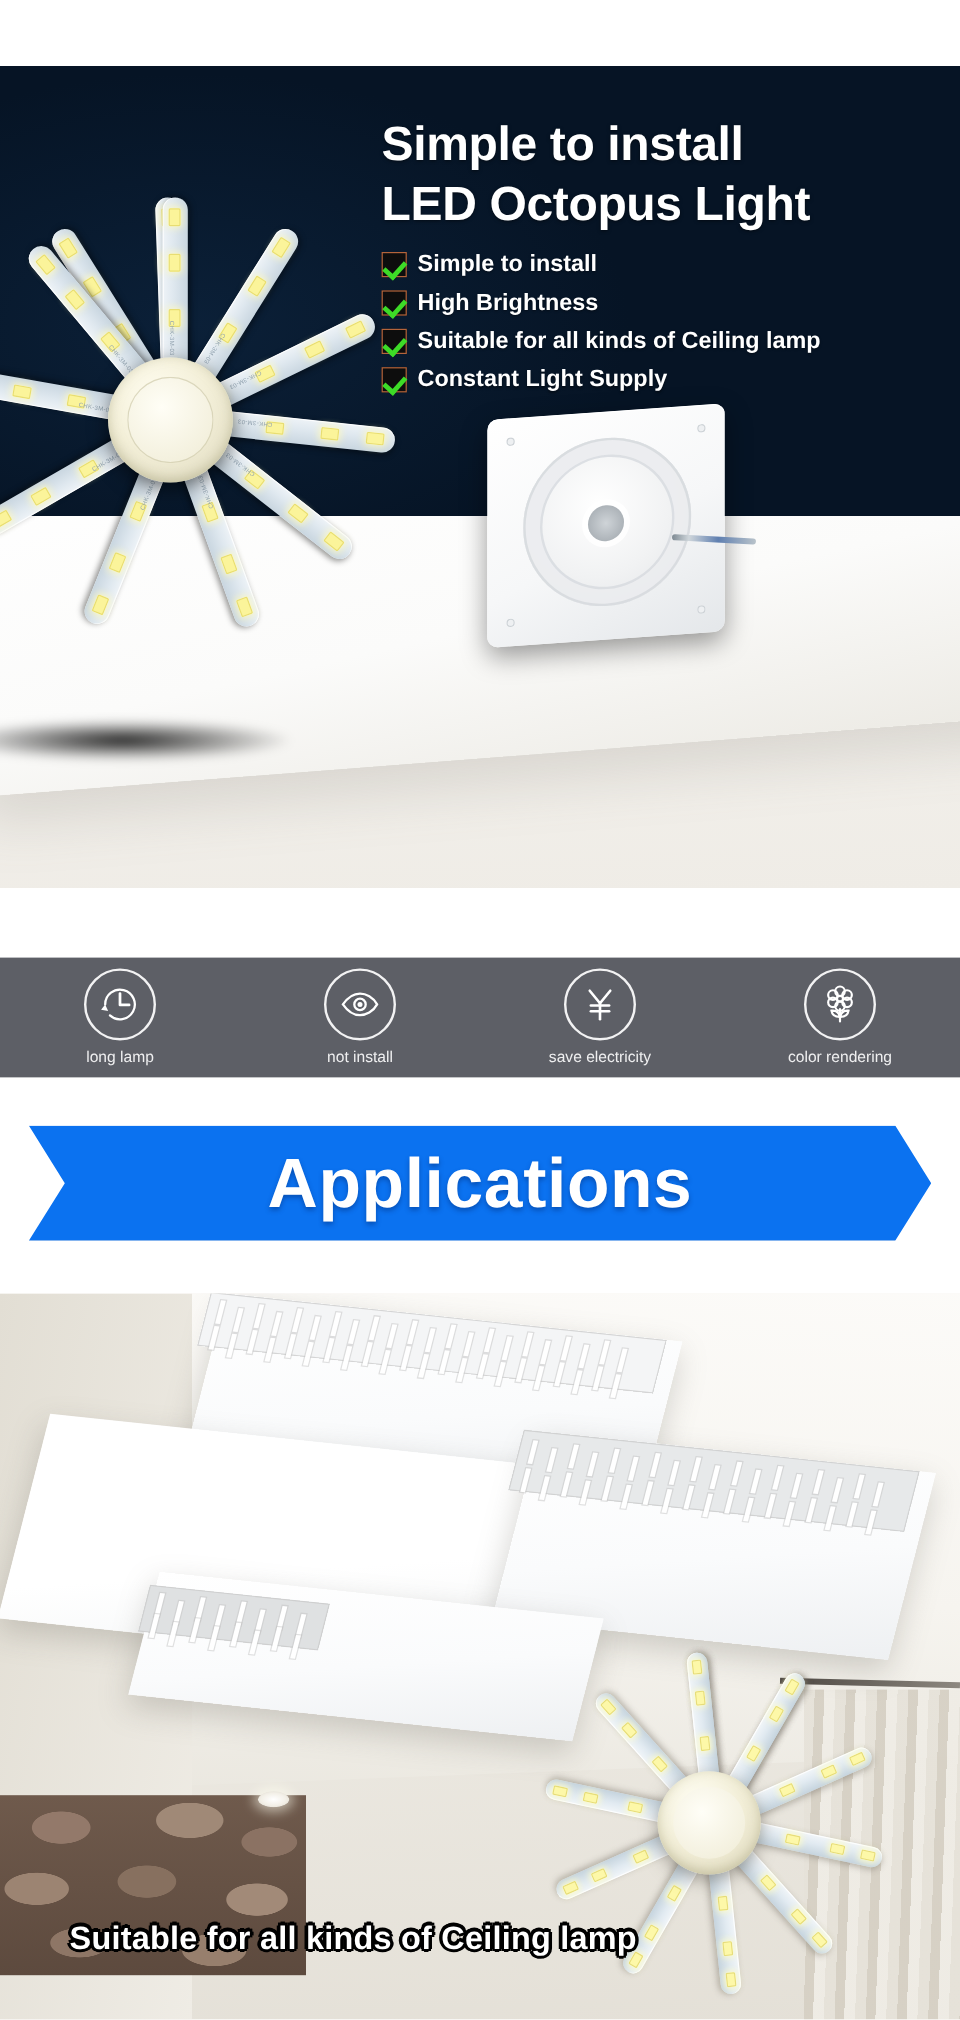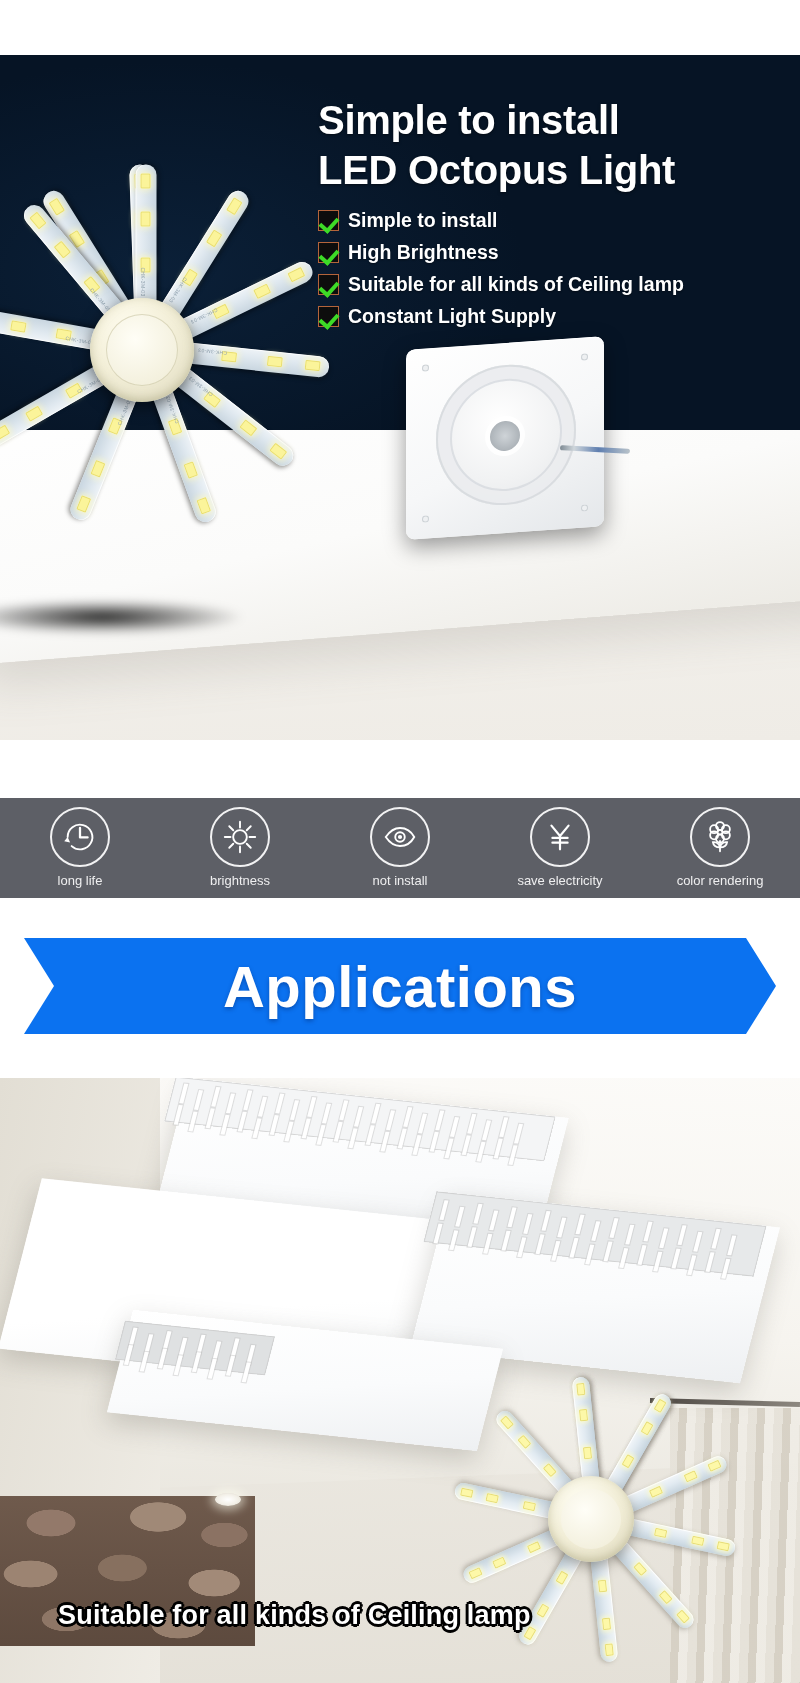--- a/index.html
+++ b/index.html
@@ -423,41 +423,23 @@
 <section class="features">
 
   <div class="feature">
     <div class="fcircle">
       <svg class="fsvg" viewBox="0 0 40 40">
         <path d="M7 20a13 13 0 1 1 4.2 9.6" fill="none" stroke="#fff" stroke-width="2" stroke-linecap="round"></path>
         <path d="M7 20l-3.6 4.6 6.2 1.2z" fill="#fff"></path>
         <path d="M20 10.5v10h8" fill="none" stroke="#fff" stroke-width="2.4" stroke-linecap="round" stroke-linejoin="round"></path>
       </svg>
     </div>
-    <div class="flabel">long life</div>
-  </div>
-
-  <div class="feature">
-    <div class="fcircle">
-      <svg class="fsvg" viewBox="0 0 40 40">
-        <circle cx="20" cy="20" r="7.2" fill="none" stroke="#fff" stroke-width="2"></circle>
-        <g stroke="#fff" stroke-width="2" stroke-linecap="round">
-          <line x1="20" y1="4" x2="20" y2="10"></line>
-            <line x1="20" y1="30" x2="20" y2="36"></line>
-          <line x1="4" y1="20" x2="10" y2="20"></line>
-            <line x1="30" y1="20" x2="36" y2="20"></line>
-          <line x1="8.7" y1="8.7" x2="12.9" y2="12.9"></line>
-            <line x1="27.1" y1="27.1" x2="31.3" y2="31.3"></line>
-          <line x1="31.3" y1="8.7" x2="27.1" y2="12.9"></line>
-            <line x1="12.9" y1="27.1" x2="8.7" y2="31.3"></line>
-        </g>
-      </svg>
-    </div>
-    <div class="flabel">brightness</div>
-  </div>
+    <div class="flabel">long lamp</div>
+  </div>
+
 
   <div class="feature">
     <div class="fcircle">
       <svg class="fsvg" viewBox="0 0 40 40">
         <path d="M5 20c4.5-6.5 9.8-9.5 15-9.5S31.5 13.5 35 20c-3.5 6.5-9.8 9.5-15 9.5S9.5 26.5 5 20z" fill="none" stroke="#fff" stroke-width="2"></path>
         <circle cx="20" cy="20" r="5" fill="none" stroke="#fff" stroke-width="2"></circle>
         <circle cx="20" cy="20" r="2.2" fill="#fff"></circle>
       </svg>
     </div>
     <div class="flabel">not install</div>

